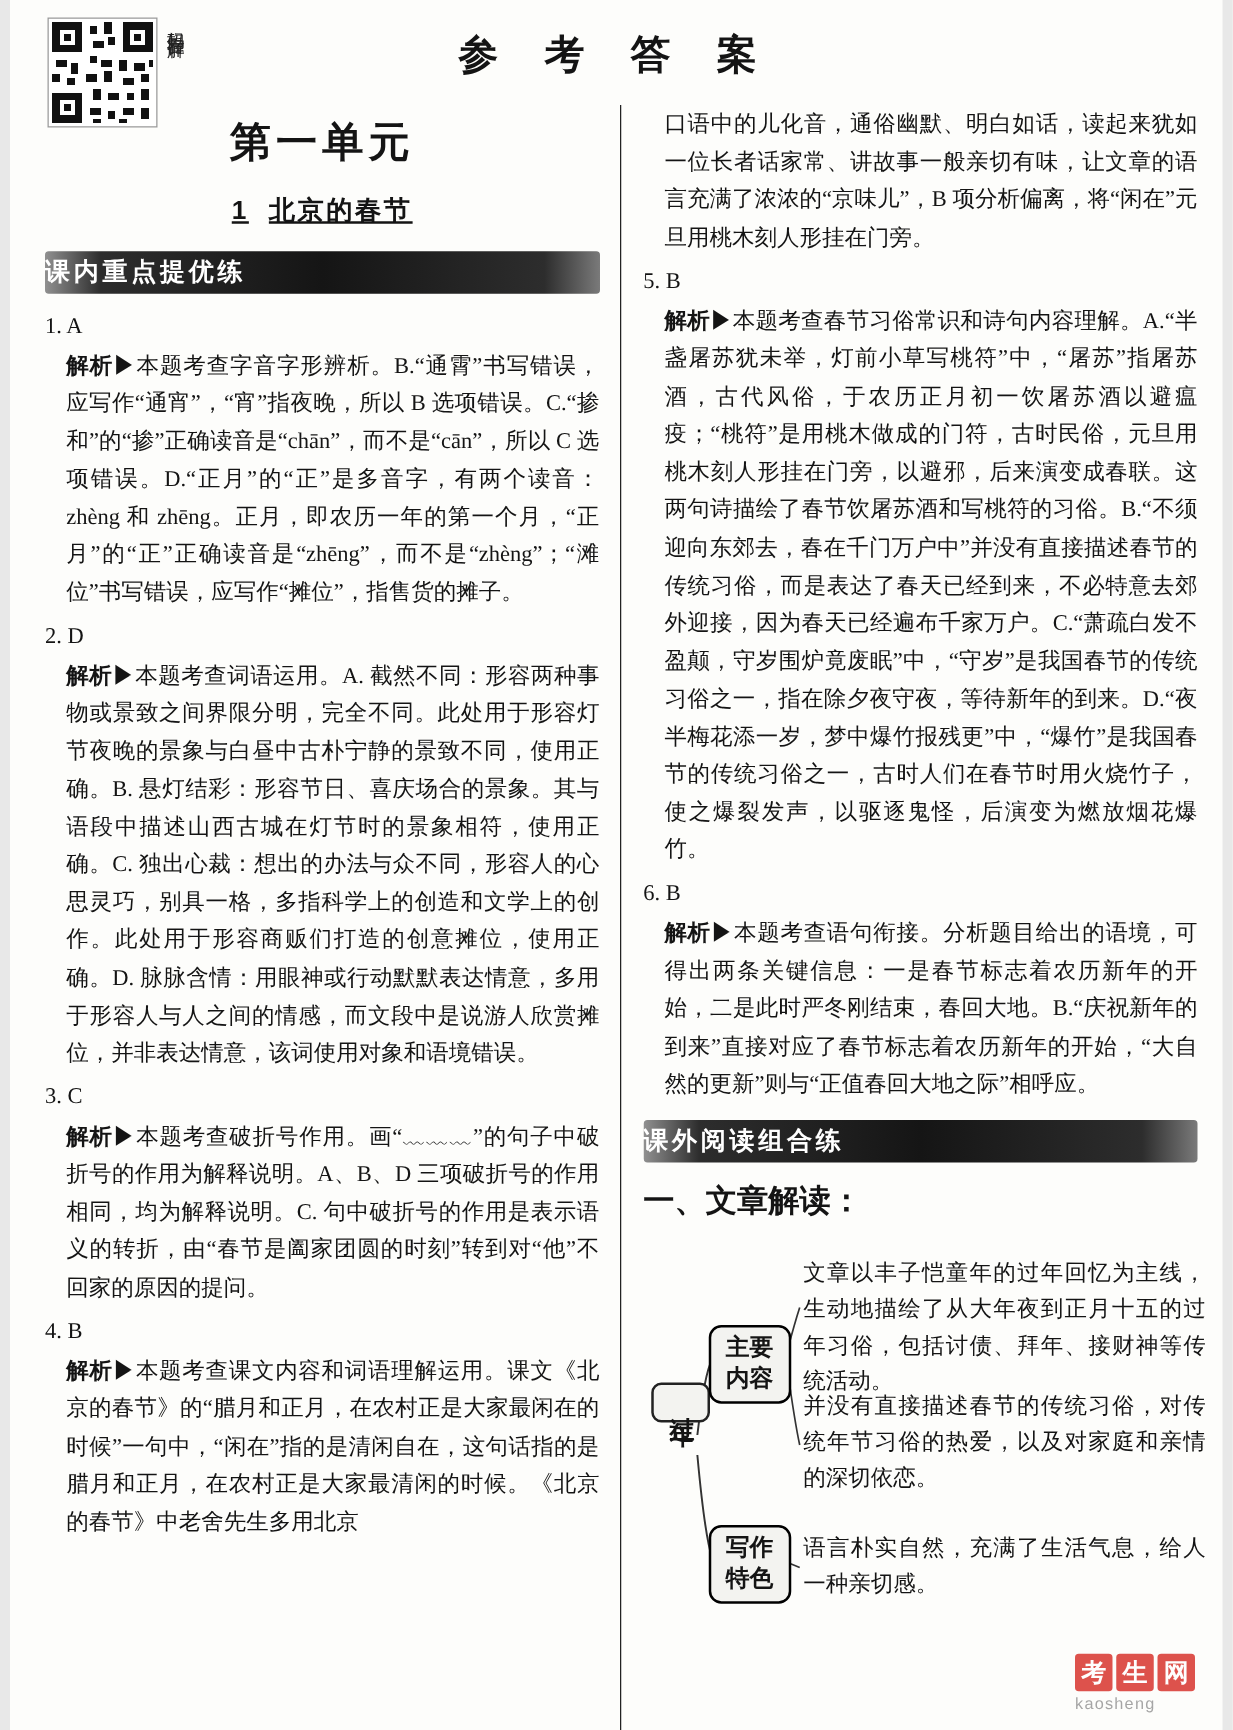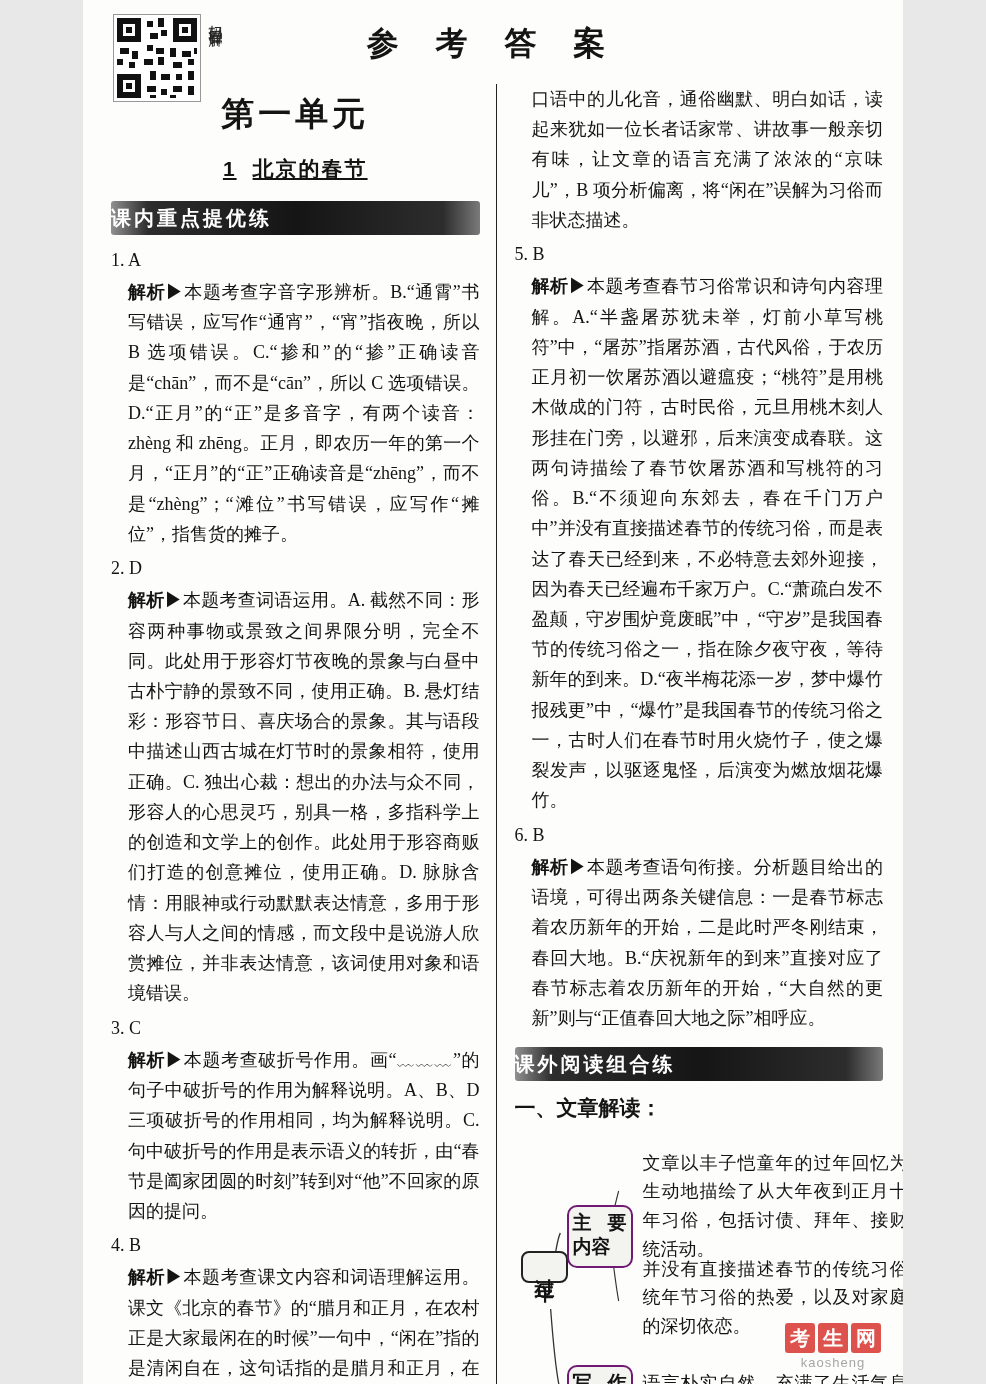--- a/index.html
+++ b/index.html
@@ -1,19 +1,19 @@
 <!DOCTYPE html>
 <html><head>
 <meta charset="utf-8">
 <style>
   * { margin: 0; padding: 0; box-sizing: border-box; }
   html, body { background: #e8e8e8; }
   .page {
     position: relative;
-    width: 820px;
+    width: 970px;
     height: 1384px;
     margin: 0 auto;
     background: #fdfdfb;
     overflow: hidden;
     font-family: "Liberation Serif", "DejaVu Serif", serif;
     color: #141414;
   }
   
   .qr-block {
     position: absolute;
@@ -100,23 +100,23 @@
   .explain {
     margin-left: 17px;
     margin-top: 2px;
   }
   .explain-label {
     font-family: "Liberation Sans", sans-serif;
     font-weight: bold;
   }
   .continuation { margin-left: 17px; }
   .reading-heading {
-    font-family: Liberation Serif, serif;
-    font-weight: bold;
-    font-size: 21px;
+    font-family: Liberation Sans, sans-serif;
+    font-weight: bold;
+    font-size: 25px;
     margin-top: 8px;
   }
   
   .mindmap {
     position: relative;
     height: 312px;
     margin-top: 6px;
   }
   .mindmap svg.links {
     position: absolute;
@@ -133,26 +133,27 @@
     font-size: 20px;
     border: 2px solid #222;
     border-radius: 8px;
     background: #f3f3f0;
     padding: 10px 5px;
     letter-spacing: 4px;
   }
   .mm-branch {
     position: absolute;
     width: 66px;
-    border: 2px solid #701a75;
+    border: 2px solid #000000;
     border-radius: 10px;
     background: #f3f3f0;
-    font-family: Liberation Mono, monospace;
+    font-family: Liberation Serif, serif;
     font-weight: bold;
     font-size: 19px;
+    text-align: center;
     line-height: 1.3;
     padding: 5px 4px;
   }
   .mm-branch-1 { left: 52px; top: 72px; }
   .mm-branch-2 { left: 52px; top: 232px; }
   .mm-para {
     position: absolute;
     left: 128px;
     width: 322px;
     font-size: 18px;
@@ -179,21 +180,21 @@
     font-size: 20px;
     display: flex; align-items: center; justify-content: center;
     border-radius: 3px;
   }
   .wm-sub {
     font-family: "Liberation Sans", sans-serif;
     font-size: 13px;
     color: #9a9a9a;
     letter-spacing: 1px;
     margin-top: 2px;
-    text-align: center;
+    text-align: left;
   }
 </style>
 </head>
 <body>
 
 <div class="page">
 
   <div class="qr-block">
     <svg class="qr" viewBox="0 0 29 29" shape-rendering="crispEdges" aria-hidden="true">
       <rect width="29" height="29" fill="#fff"></rect>
@@ -267,21 +268,21 @@
       <div class="answer">
         <div class="answer-number">4. B</div>
         <p class="explain"><span class="explain-label">解析▶</span><span>本题考查课文内容和词语理解运用。课文《北京的春节》的“腊月和正月，在农村正是大家最闲在的时候”一句中，“闲在”指的是清闲自在，这句话指的是腊月和正月，在农村正是大家最清闲的时候。《北京的春节》中老舍先生多用北京</span></p>
       </div>
     </div>
 
     <div class="divider"></div>
 
     <div class="col col-right">
 
-      <p class="continuation">口语中的儿化音，通俗幽默、明白如话，读起来犹如一位长者话家常、讲故事一般亲切有味，让文章的语言充满了浓浓的“京味儿”，B 项分析偏离，将“闲在”误解为习俗而非状态描述。</p>
+      <p class="continuation">口语中的儿化音，通俗幽默、明白如话，读起来犹如一位长者话家常、讲故事一般亲切有味，让文章的语言充满了浓浓的“京味儿”，B 项分析偏离，将“闲在”元旦用桃木刻人形挂在门旁。</p>
 
       <div class="answer">
         <div class="answer-number">5. B</div>
         <p class="explain"><span class="explain-label">解析▶</span><span>本题考查春节习俗常识和诗句内容理解。A.“半盏屠苏犹未举，灯前小草写桃符”中，“屠苏”指屠苏酒，古代风俗，于农历正月初一饮屠苏酒以避瘟疫；“桃符”是用桃木做成的门符，古时民俗，元旦用桃木刻人形挂在门旁，以避邪，后来演变成春联。这两句诗描绘了春节饮屠苏酒和写桃符的习俗。B.“不须迎向东郊去，春在千门万户中”并没有直接描述春节的传统习俗，而是表达了春天已经到来，不必特意去郊外迎接，因为春天已经遍布千家万户。C.“萧疏白发不盈颠，守岁围炉竟废眠”中，“守岁”是我国春节的传统习俗之一，指在除夕夜守夜，等待新年的到来。D.“夜半梅花添一岁，梦中爆竹报残更”中，“爆竹”是我国春节的传统习俗之一，古时人们在春节时用火烧竹子，使之爆裂发声，以驱逐鬼怪，后演变为燃放烟花爆竹。</span></p>
       </div>
 
       <div class="answer">
         <div class="answer-number">6. B</div>
         <p class="explain"><span class="explain-label">解析▶</span><span>本题考查语句衔接。分析题目给出的语境，可得出两条关键信息：一是春节标志着农历新年的开始，二是此时严冬刚结束，春回大地。B.“庆祝新年的到来”直接对应了春节标志着农历新年的开始，“大自然的更新”则与“正值春回大地之际”相呼应。</span></p>
       </div>

